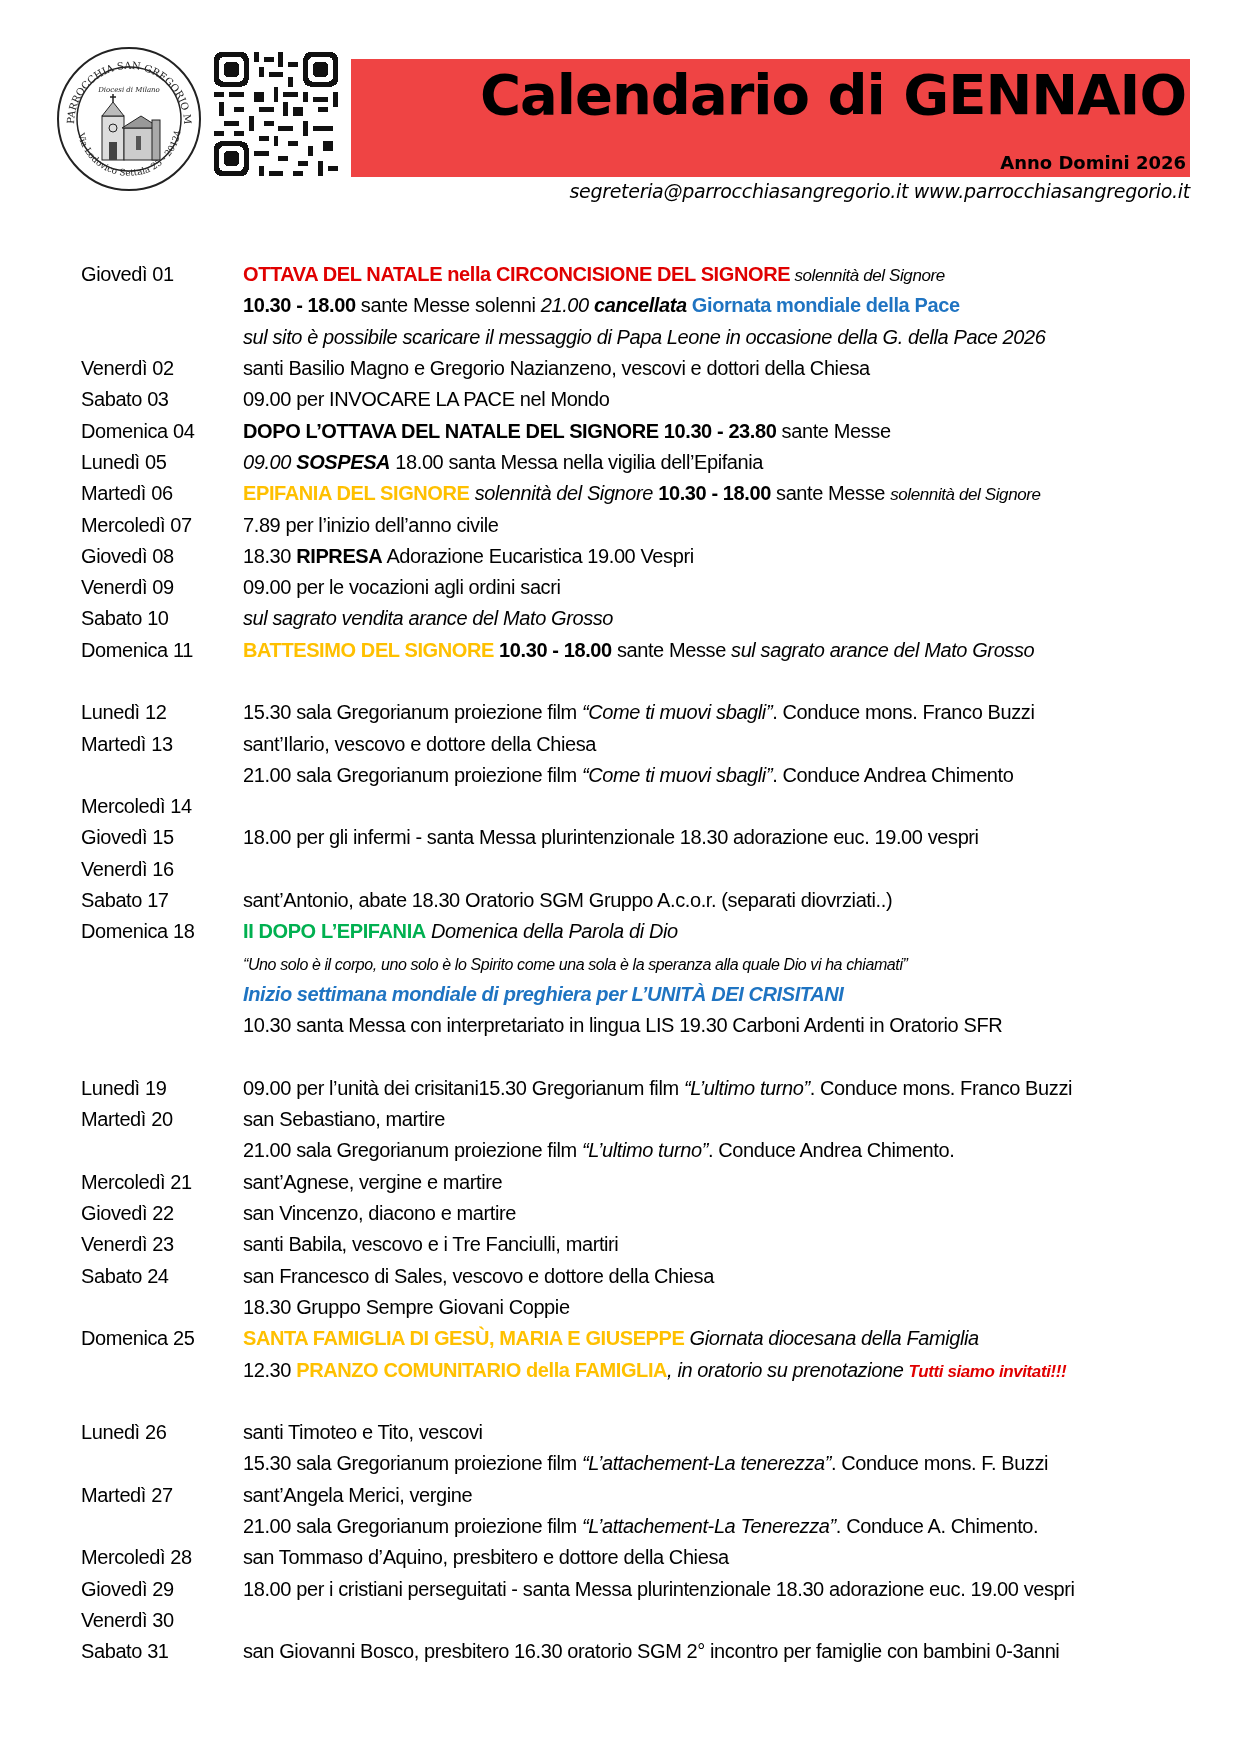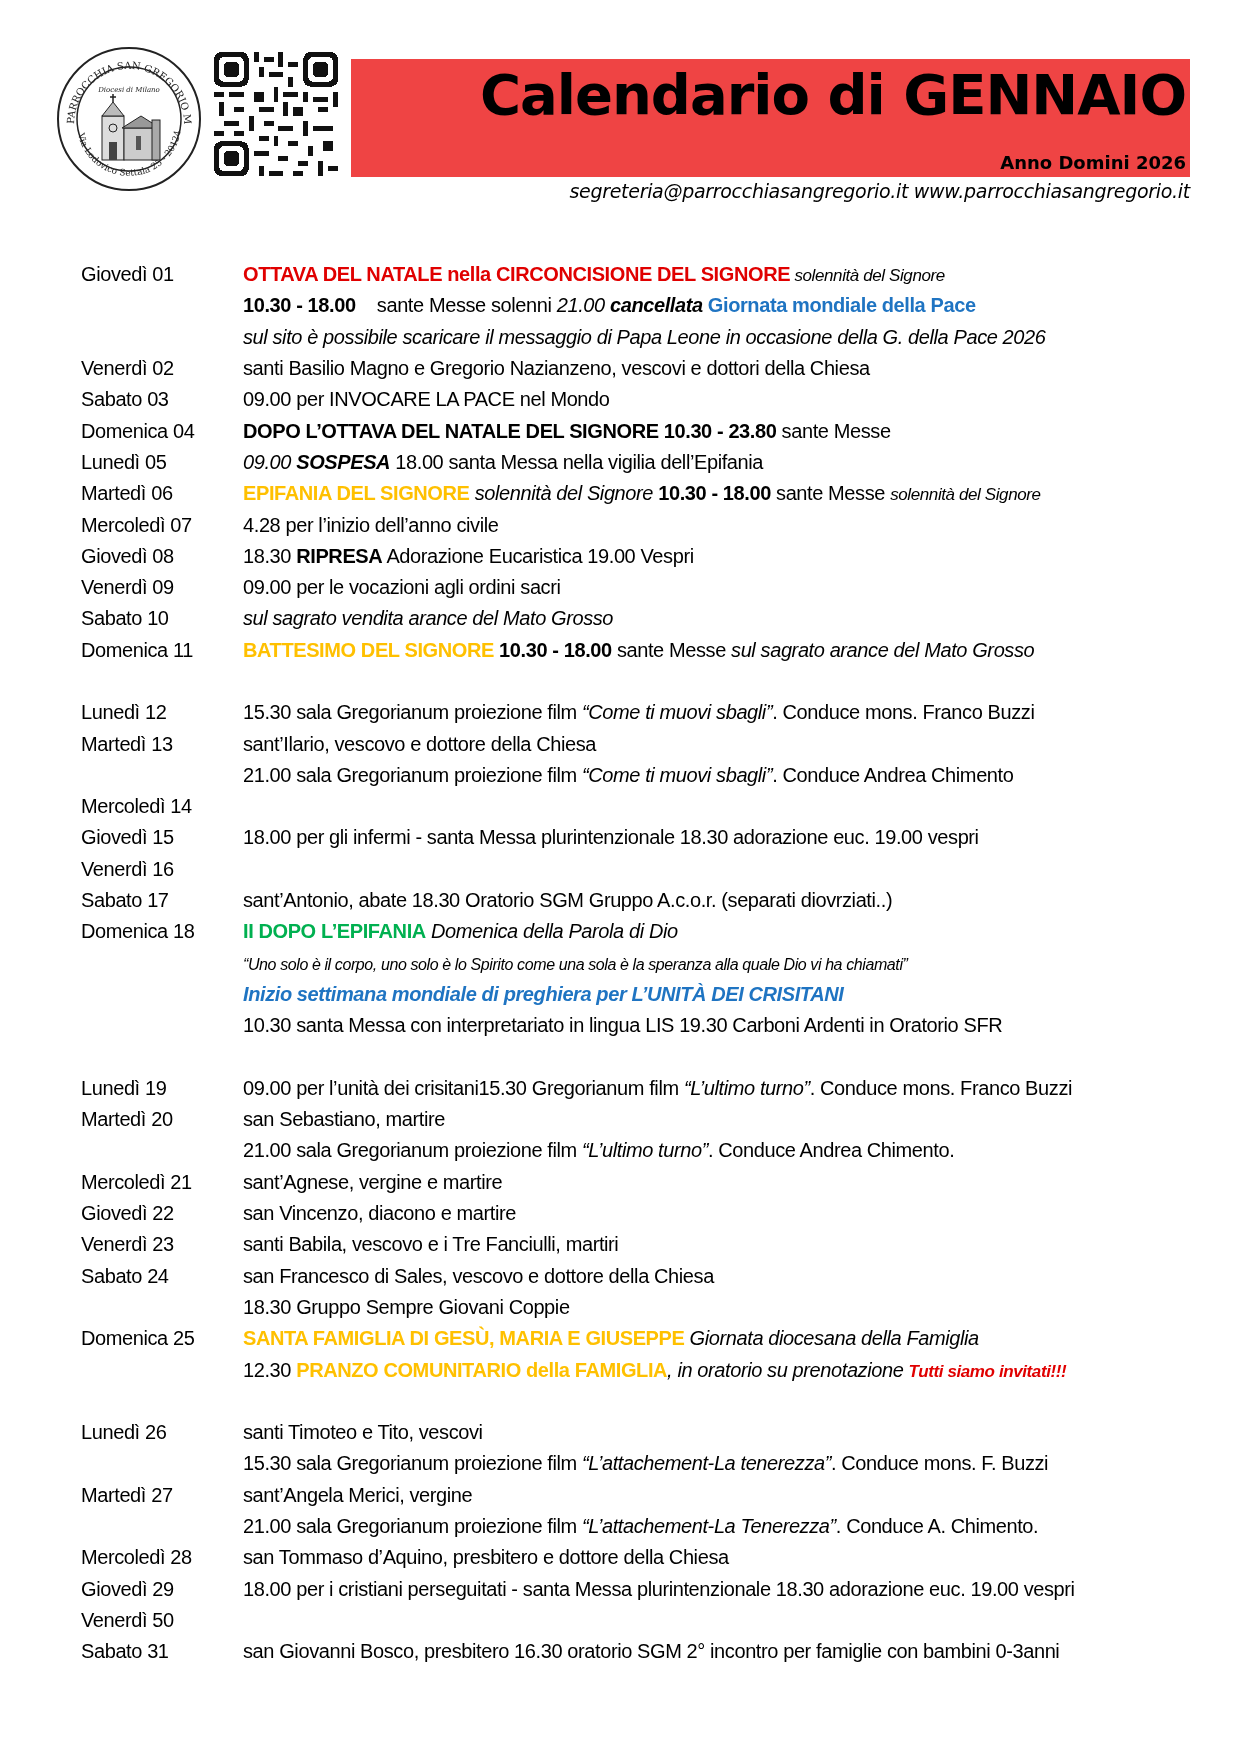--- a/index.html
+++ b/index.html
@@ -118,21 +118,21 @@
   <div class="contact">segreteria@parrocchiasangregorio.it www.parrocchiasangregorio.it</div>
 </div>
 
 <div class="calendar" id="calendar">
     <div class="row">
       <div class="day">Giovedì 01</div>
       <div class="text"><span class="b" style="color: rgb(224, 0, 0); white-space: pre;">OTTAVA DEL NATALE nella CIRCONCISIONE DEL SIGNORE</span><span class="i sm" style="white-space: pre;"> solennità del Signore</span></div>
     </div>
     <div class="row">
       <div class="day"></div>
-      <div class="text"><span class="b" style="white-space: pre;">10.30 - 18.00</span><span style="white-space: pre; margin-left: 16px;"> sante Messe solenni </span><span class="i" style="white-space: pre;">21.00 </span><span class="b i" style="white-space: pre;">cancellata</span><span class="b" style="color: rgb(31, 116, 194); white-space: pre;"> Giornata mondiale della Pace</span></div>
+      <div class="text"><span class="b" style="white-space: pre;">10.30 - 18.00</span><span style="white-space: pre;"> sante Messe solenni </span><span class="i" style="white-space: pre;">21.00 </span><span class="b i" style="white-space: pre;">cancellata</span><span class="b" style="color: rgb(31, 116, 194); white-space: pre;"> Giornata mondiale della Pace</span></div>
     </div>
     <div class="row">
       <div class="day"></div>
       <div class="text"><span class="i" style="white-space: pre;">sul sito è possibile scaricare il messaggio di Papa Leone in occasione della G. della Pace 2026</span></div>
     </div>
     <div class="row">
       <div class="day">Venerdì 02</div>
       <div class="text"><span style="white-space: pre;">santi Basilio Magno e Gregorio Nazianzeno, vescovi e dottori della Chiesa</span></div>
     </div>
     <div class="row">
@@ -146,21 +146,21 @@
     <div class="row">
       <div class="day">Lunedì 05</div>
       <div class="text"><span class="i" style="white-space: pre;">09.00 </span><span class="b i" style="white-space: pre;">SOSPESA</span><span style="white-space: pre;"> 18.00 santa Messa nella vigilia dell’Epifania</span></div>
     </div>
     <div class="row">
       <div class="day">Martedì 06</div>
       <div class="text"><span class="b" style="color: rgb(255, 192, 0); white-space: pre;">EPIFANIA DEL SIGNORE</span><span class="i" style="white-space: pre;"> solennità del Signore </span><span class="b" style="white-space: pre;">10.30 - 18.00</span><span style="white-space: pre;"> sante Messe </span><span class="i sm" style="white-space: pre;">solennità del Signore</span></div>
     </div>
     <div class="row">
       <div class="day">Mercoledì 07</div>
-      <div class="text"><span style="white-space: pre;">4.28 per l’inizio dell’anno civile</span></div>
+      <div class="text"><span style="white-space: pre;">7.89 per l’inizio dell’anno civile</span></div>
     </div>
     <div class="row">
       <div class="day">Giovedì 08</div>
       <div class="text"><span style="white-space: pre;">18.30 </span><span class="b" style="white-space: pre;">RIPRESA</span><span style="white-space: pre;"> Adorazione Eucaristica 19.00 Vespri</span></div>
     </div>
     <div class="row">
       <div class="day">Venerdì 09</div>
       <div class="text"><span style="white-space: pre;">09.00 per le vocazioni agli ordini sacri</span></div>
     </div>
     <div class="row">
@@ -276,20 +276,20 @@
     </div>
     <div class="row">
       <div class="day">Mercoledì 28</div>
       <div class="text"><span style="white-space: pre;">san Tommaso d’Aquino, presbitero e dottore della Chiesa</span></div>
     </div>
     <div class="row">
       <div class="day">Giovedì 29</div>
       <div class="text"><span style="white-space: pre;">18.00 per i cristiani perseguitati - santa Messa plurintenzionale 18.30 adorazione euc. 19.00 vespri</span></div>
     </div>
     <div class="row">
-      <div class="day">Venerdì 50</div>
+      <div class="day">Venerdì 30</div>
       <div class="text"></div>
     </div>
     <div class="row">
       <div class="day">Sabato 31</div>
       <div class="text"><span style="white-space: pre;">san Giovanni Bosco, presbitero 16.30 oratorio SGM 2° incontro per famiglie con bambini 0-3anni</span></div>
     </div>
   </div>
 
 </body></html>

